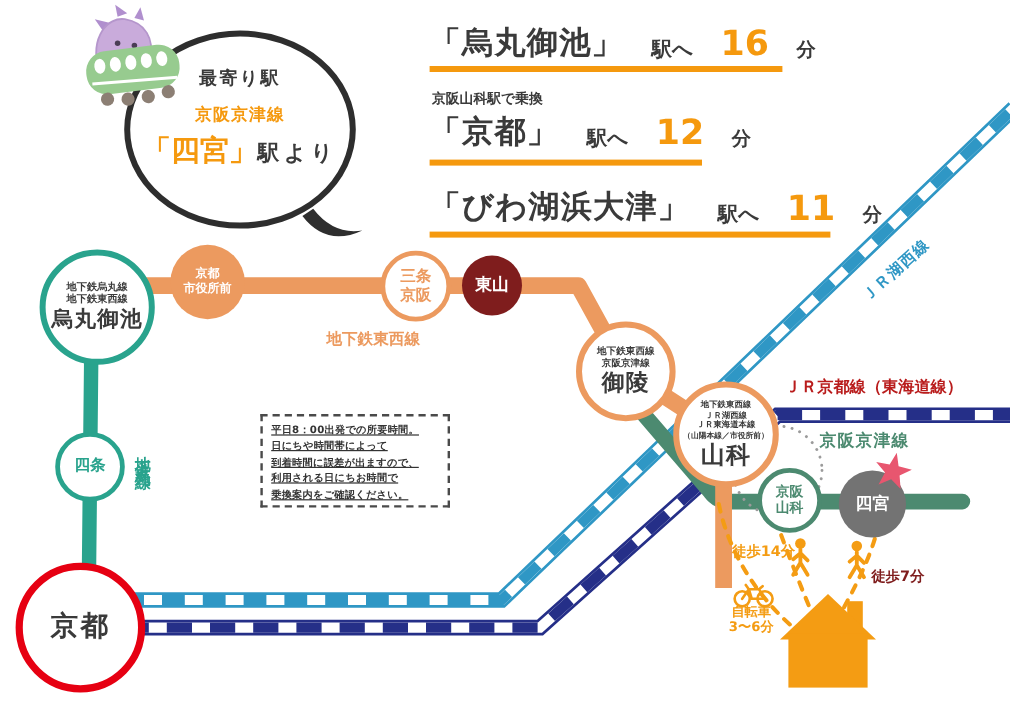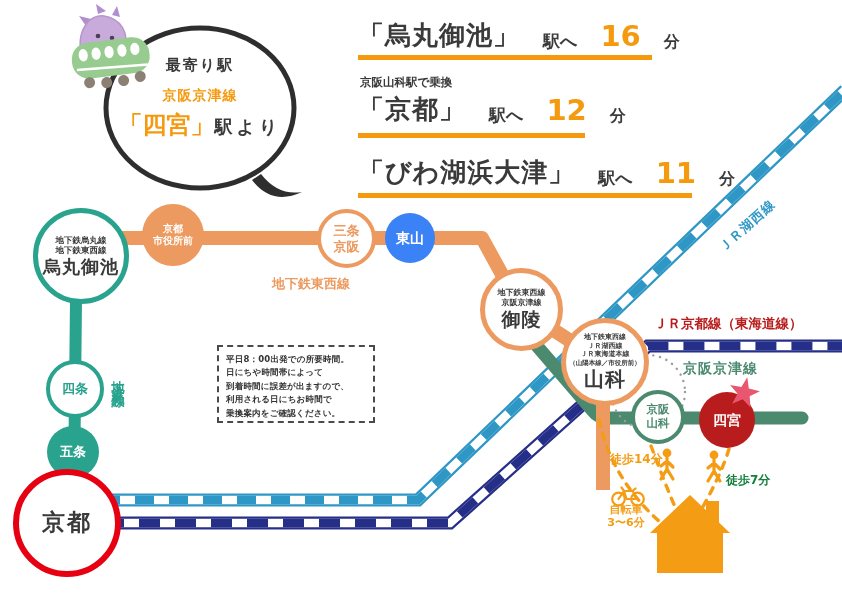--- a/index.html
+++ b/index.html
@@ -16,21 +16,21 @@
   .st .sub{font-size:8.5px;line-height:1.25;letter-spacing:0;}
   .st .big{letter-spacing:1px;}
   .dest{position:absolute;display:flex;align-items:flex-end;gap:23px;font-weight:bold;color:#3a3a3a;z-index:2;}
   .d-st{font-size:26px;letter-spacing:1px;}
   .d-to{font-size:17px;}
   .d-min{font-size:29px;color:#F5990E;}
   .d-unit{font-size:16px;}
   .uline{position:absolute;height:5px;background:#F5990E;z-index:2;}
   #notebox{position:absolute;left:217px;top:345px;width:158px;height:78px;box-sizing:border-box;
            border:2px dashed #4a4a4a;padding:6px 7px;font-size:8.5px;font-weight:bold;color:#333;
-           line-height:1.58;z-index:2;letter-spacing:0.2px;}
+           line-height:1.58;z-index:2;letter-spacing:0.2px;text-decoration:underline;}
   #notebox div{white-space:nowrap;}
   .btxt{position:absolute;z-index:5;text-align:center;font-weight:bold;white-space:nowrap;}
 </style>
 </head>
 <body>
 
 <div id="canvas">
 
   <svg id="maplayer" width="842" height="595" viewBox="0 0 842 595">
 
@@ -119,21 +119,21 @@
 
   <div id="notebox">
     <div>平日8：00出発での所要時間。</div>
     <div>日にちや時間帯によって</div>
     <div>到着時間に誤差が出ますので、</div>
     <div>利用される日にちお時間で</div>
     <div>乗換案内をご確認ください。</div>
   </div>
 
   <div class="lbl" style="left:610px;top:452px;font-size:12px;color:#F49C13;z-index:2;">徒歩14分</div>
-  <div class="lbl" style="left:726px;top:473px;font-size:12px;color:#15803d;z-index:2;">徒歩7分</div>
+  <div class="lbl" style="left:726px;top:473px;font-size:12px;color:#7f1d1d;z-index:2;">徒歩7分</div>
   <div class="lbl" style="left:598px;top:503px;width:56px;text-align:center;font-size:11px;color:#F49C13;z-index:2;">
     <div>自転車</div>
     <div>3〜6分</div>
   </div>
 
   <div class="st" style="left:33px;top:208px;width:96px;height:96px;border:5px solid #29A38D;">
     <span class="sub">地下鉄烏丸線</span>
     <span class="sub">地下鉄東西線</span>
     <span class="big" style="font-size:18px;">烏丸御池</span>
   </div>
@@ -141,21 +141,21 @@
   <div class="st" style="left:142px;top:204px;width:62px;height:62px;background:#EC9A5F;color:#fff;">
     <span style="font-size:10px;">京都</span>
     <span style="font-size:10px;">市役所前</span>
   </div>
 
   <div class="st" style="left:317px;top:209px;width:59px;height:59px;border:4px solid #EC9A5F;color:#EC9A5F;">
     <span style="font-size:13px;">三条</span>
     <span style="font-size:13px;">京阪</span>
   </div>
 
-  <div class="st" style="left:385px;top:213px;width:50px;height:50px;background:#3b82f6;color:#fff;">
+  <div class="st" style="left:385px;top:213px;width:50px;height:50px;background:#7f1d1d;color:#fff;">
     <span style="font-size:14px;">東山</span>
   </div>
 
 
   <div class="st" style="left:480px;top:268px;width:83px;height:83px;border:5px solid #EC9A5F;">
     <span class="sub" style="font-size:8px;">地下鉄東西線</span>
     <span class="sub" style="font-size:8px;">京阪京津線</span>
     <span class="big" style="font-size:19px;">御陵</span>
   </div>
 
@@ -165,31 +165,28 @@
     <span class="sub" style="font-size:7px;">ＪＲ東海道本線</span>
     <span class="sub" style="font-size:6.5px;">（山陽本線／市役所前）</span>
     <span class="big" style="font-size:20px;">山科</span>
   </div>
 
   <div class="st" style="left:631px;top:390px;width:54px;height:54px;border:4px solid #4C8A70;color:#4C8A70;">
     <span style="font-size:11.5px;">京阪</span>
     <span style="font-size:11.5px;">山科</span>
   </div>
 
-  <div class="st" style="left:699px;top:392px;width:56px;height:56px;background:#b91c1c;color:#fff;">
+  <div class="st" style="left:699px;top:392px;width:56px;height:56px;background:#737373;color:#fff;">
     <span style="font-size:14px;">四宮</span>
   </div>
 
   <div class="st" style="left:46px;top:360px;width:58px;height:58px;border:4.5px solid #29A38D;color:#29A38D;">
     <span style="font-size:13px;">四条</span>
   </div>
 
-  <div class="st" style="left:47px;top:426px;width:52px;height:52px;background:#29A38D;color:#fff;">
-    <span style="font-size:13px;">五条</span>
-  </div>
 
   <div class="st" style="left:13px;top:469px;width:108px;height:108px;border:6px solid #E60012;">
     <span style="font-size:23px;letter-spacing:2px;">京都</span>
   </div>
 
   <svg id="bubblelayer" width="360" height="230" viewBox="0 0 360 230">
     <ellipse cx="200" cy="108" rx="94" ry="80" fill="#ffffff" stroke="#2e2e2e" stroke-width="5"></ellipse>
     <path d="M 252 180 Q 272 206 302 192 Q 278 196 261 174 Z" fill="#2e2e2e"></path>
 
     <g>

